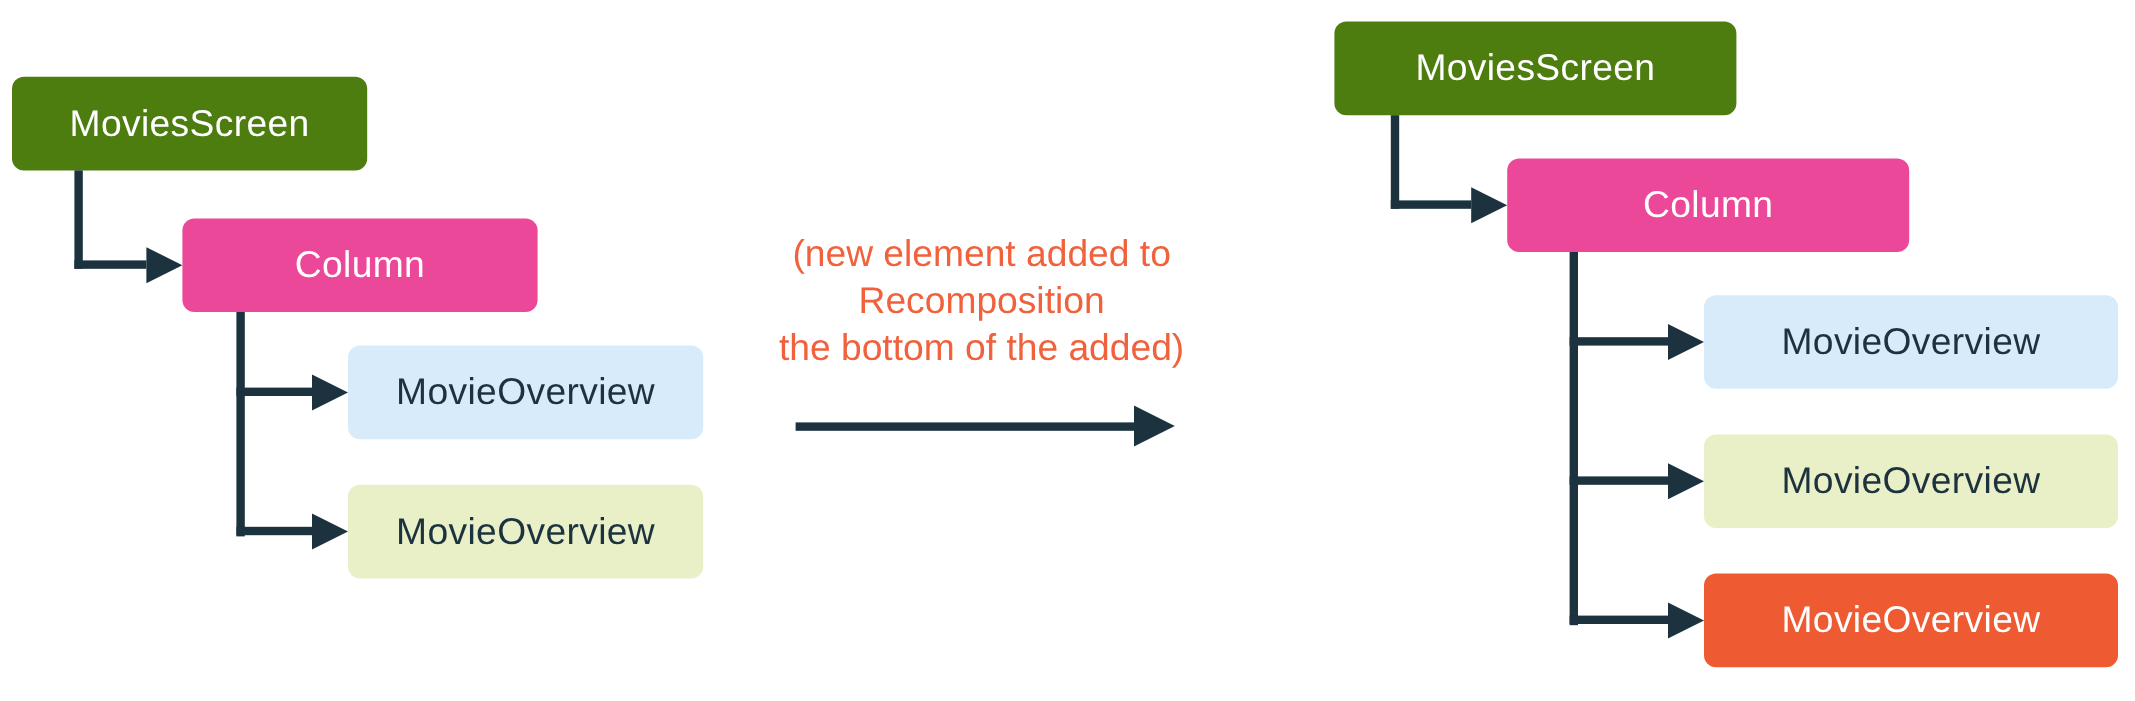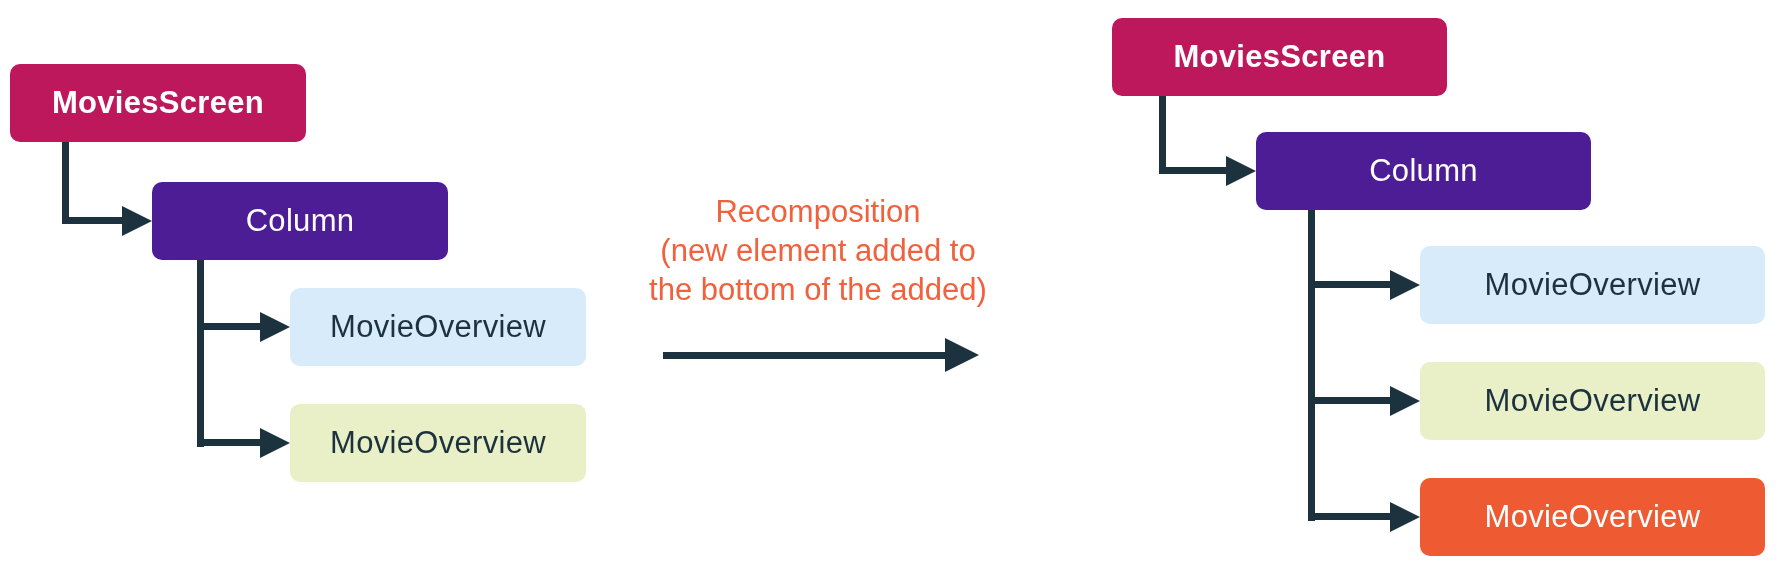--- a/index.html
+++ b/index.html
@@ -15,22 +15,22 @@
     position: absolute;
     border-radius: 10px;
     display: flex;
     align-items: center;
     justify-content: center;
     font-size: 31px;
     font-weight: 500;
     letter-spacing: 0.3px;
     white-space: nowrap;
   }
-  .node.green      { background: #be185d; color: #ffffff; font-weight: bold; }
-  .node.blue       { background: #4c1d95; color: #ffffff; }
+  .node.green      { background: #4d7c0f; color: #ffffff; }
+  .node.blue       { background: #ec4899; color: #ffffff; }
   .node.paleblue   { background: #D7EBFA; color: #1C333F; }
   .node.paleyellow { background: #E9EFC6; color: #1C333F; }
   .node.orange     { background: #EE5B32; color: #ffffff; }
   .bar { position: absolute; background: #1C333F; }
   .tri {
     position: absolute; width: 0; height: 0;
     border-top: 15px solid transparent;
     border-bottom: 15px solid transparent;
     border-left: 30px solid #1C333F;
   }
@@ -73,22 +73,22 @@
   <div class="tri" style="left:260px; top:428px;"></div>
 
   <div class="node paleblue" style="left:290px; top:288px; width:296px; height:78px;">
     <span>MovieOverview</span>
   </div>
   <div class="node paleyellow" style="left:290px; top:404px; width:296px; height:78px;">
     <span>MovieOverview</span>
   </div>
 
   <div class="annotation" style="left:580px; top:192px; width:476px;">
+    <div>(new element added to</div>
     <div>Recomposition</div>
-    <div>(new element added to</div>
     <div>the bottom of the added)</div>
   </div>
   <div class="bar" style="left:663px; top:352px; width:282px; height:7px;"></div>
   <div class="tri big" style="left:945px; top:338px;"></div>
 
   <div class="node green" style="left:1112px; top:18px; width:335px; height:78px;">
     <span>MoviesScreen</span>
   </div>
 
   <div class="bar" style="left:1159px; top:96px; width:7px; height:78px;"></div>

